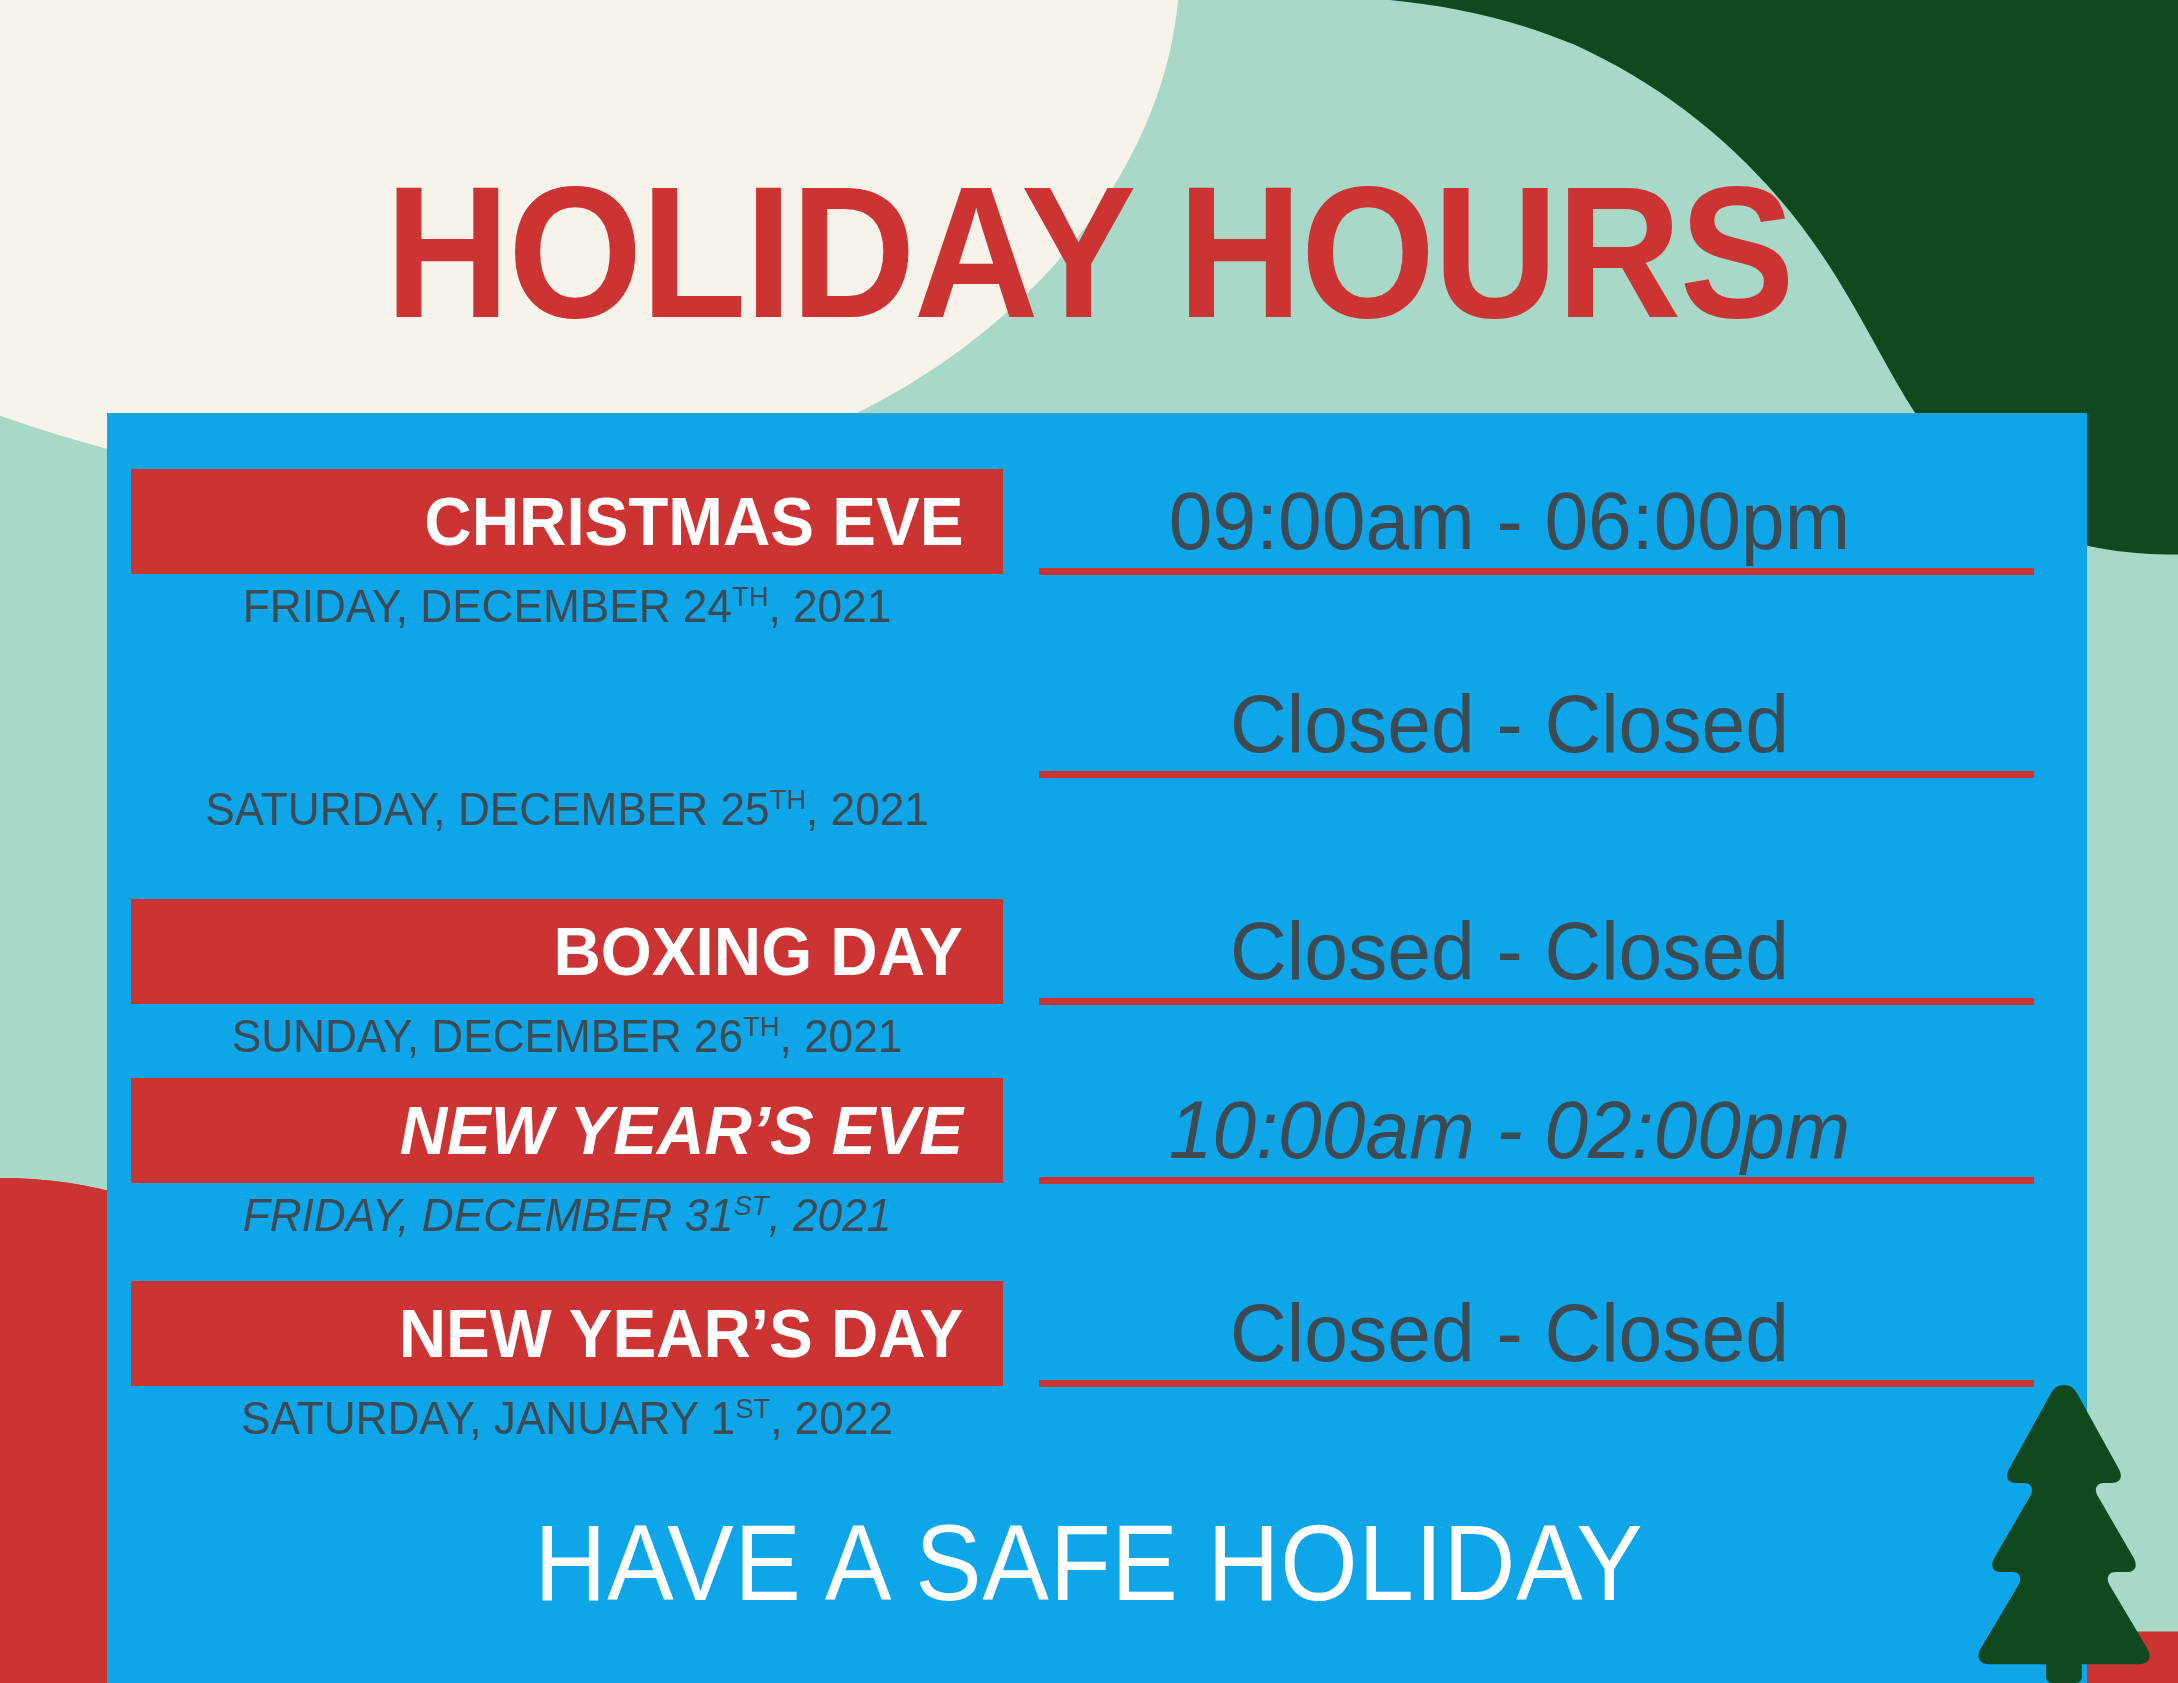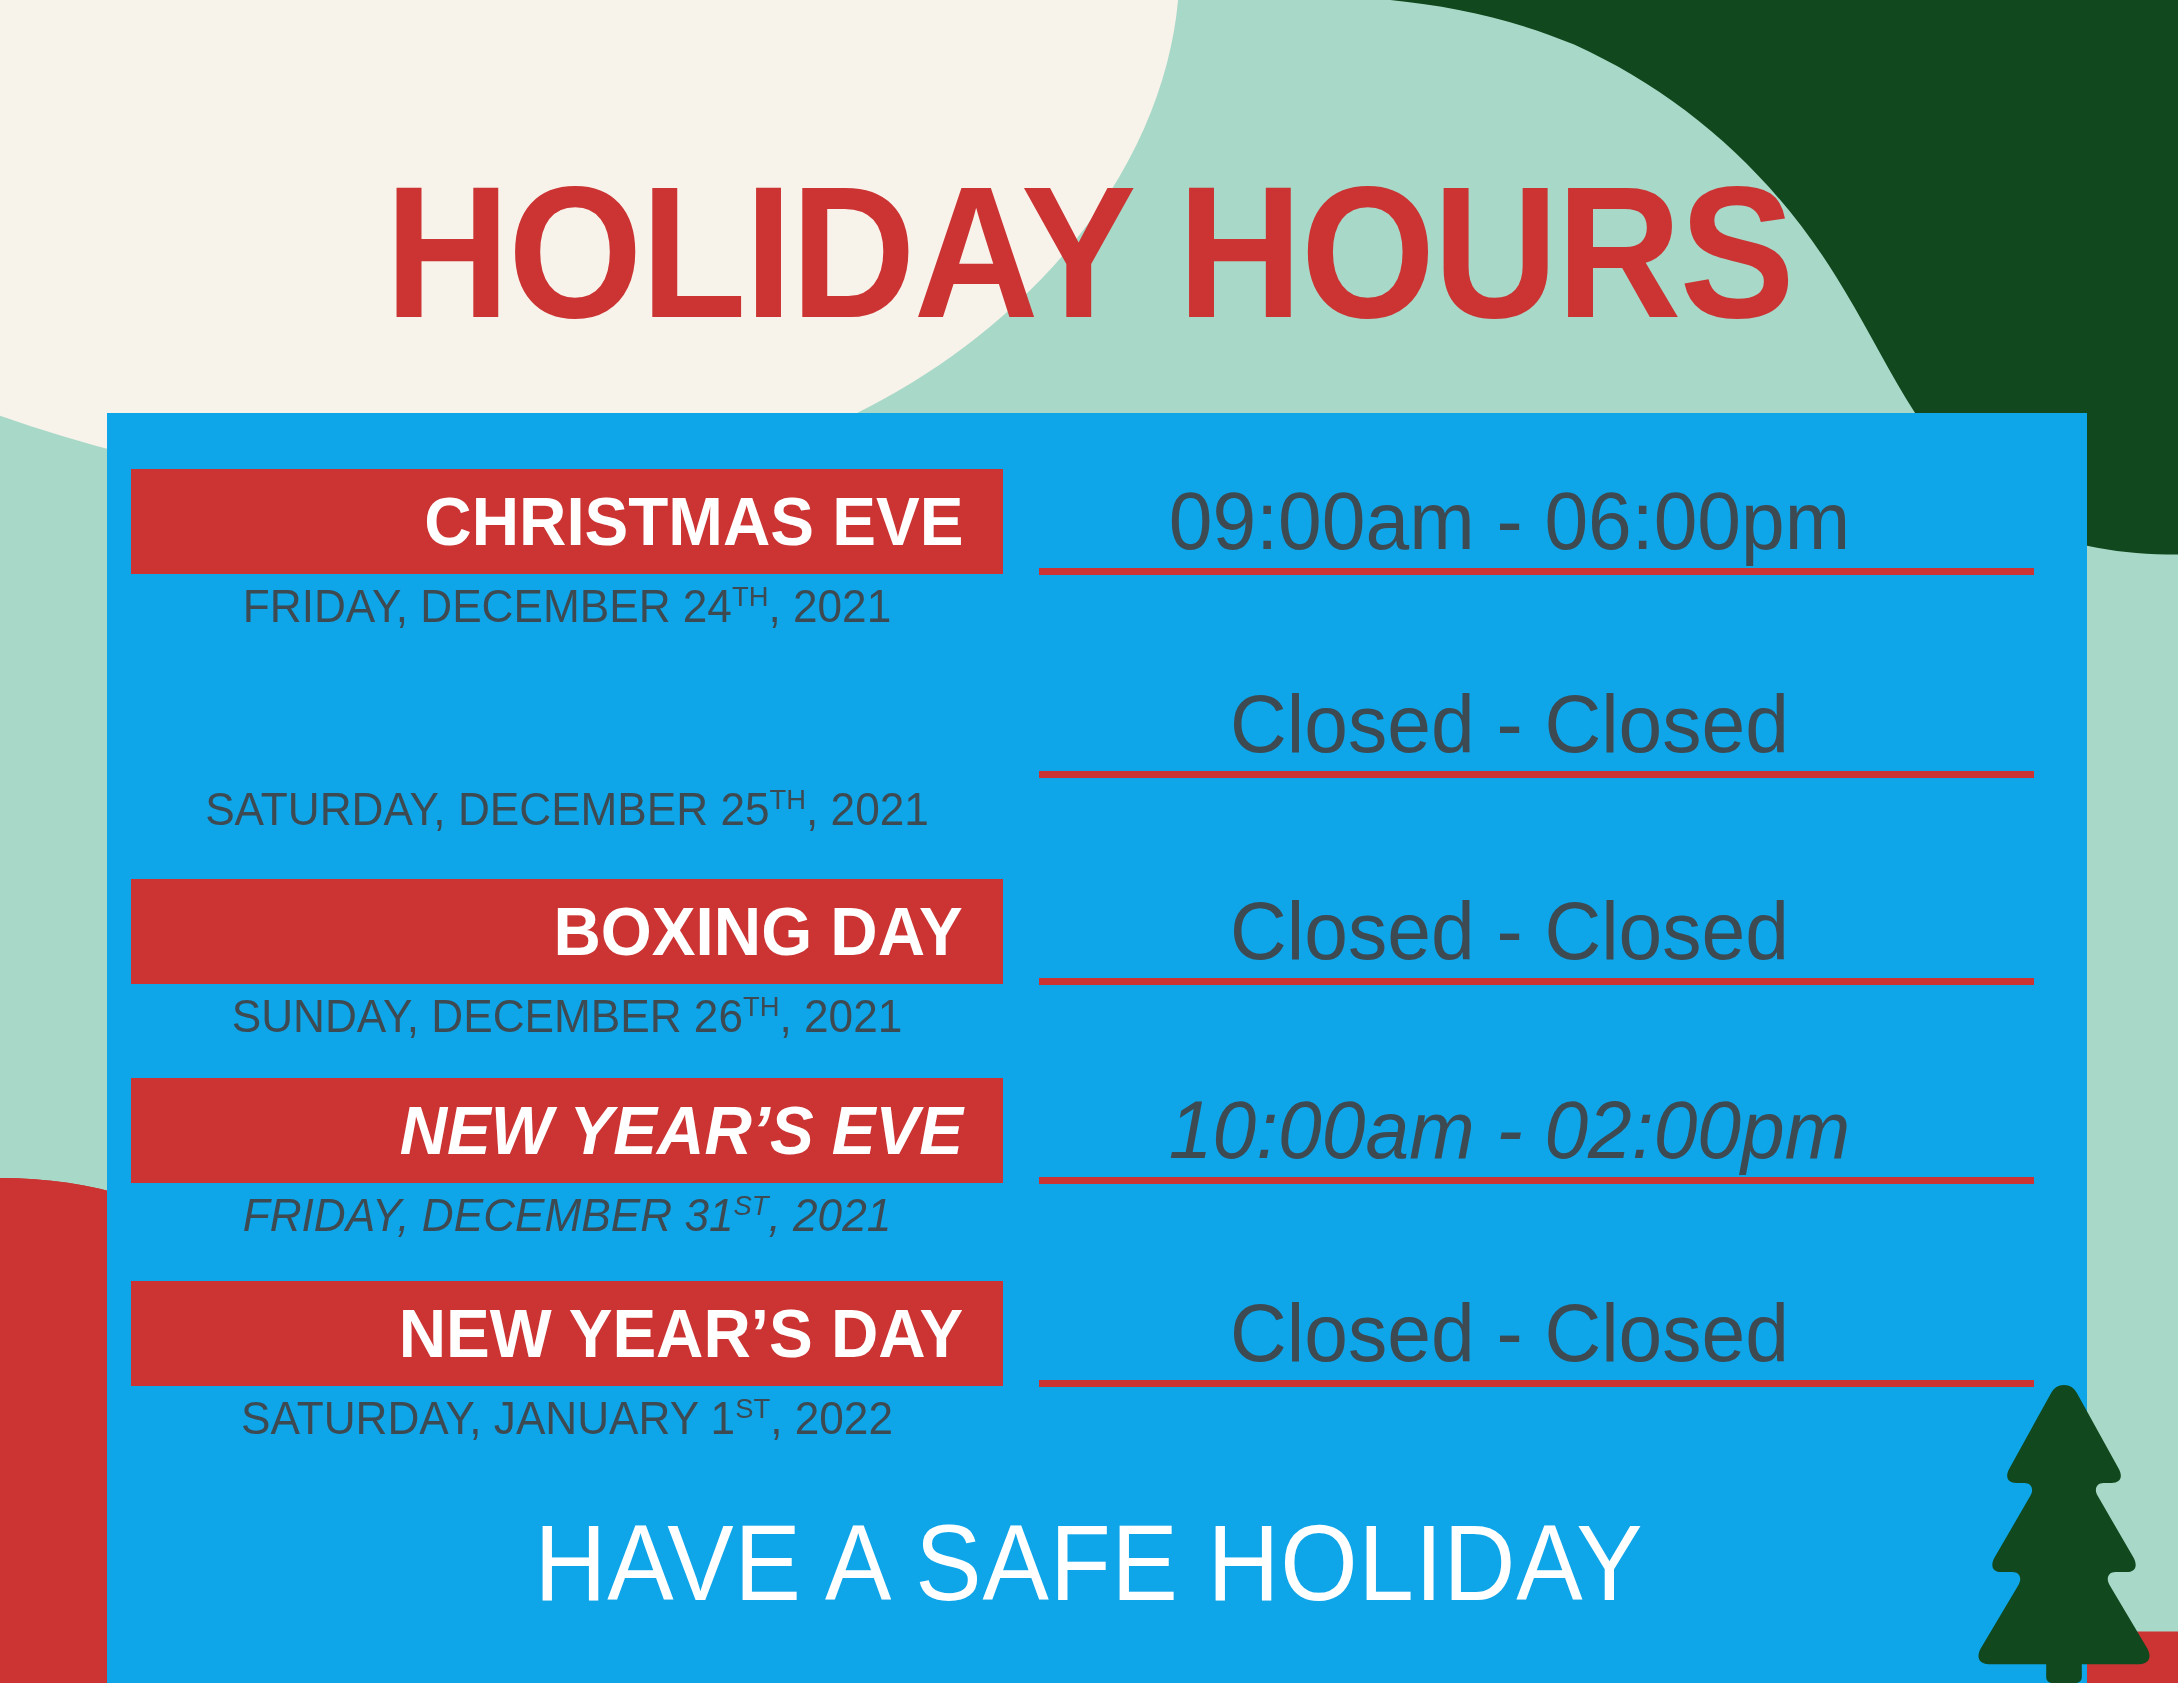--- a/index.html
+++ b/index.html
@@ -62,21 +62,21 @@
   }
 
   .row {
     position: absolute;
     left: 0;
     width: 100%;
     height: 203px;
   }
   .row-0 { top: 56px; }
   .row-1 { top: 259px; }
-  .row-2 { top: 466px; }
+  .row-2 { top: 486px; }
   .row-3 { top: 665px; font-style: italic; }
   .row-4 { top: 868px; padding-left: 32px; }
 
   
   .name-band {
     position: absolute;
     left: 24px;
     top: 0;
     width: 872px;
     height: 105px;

